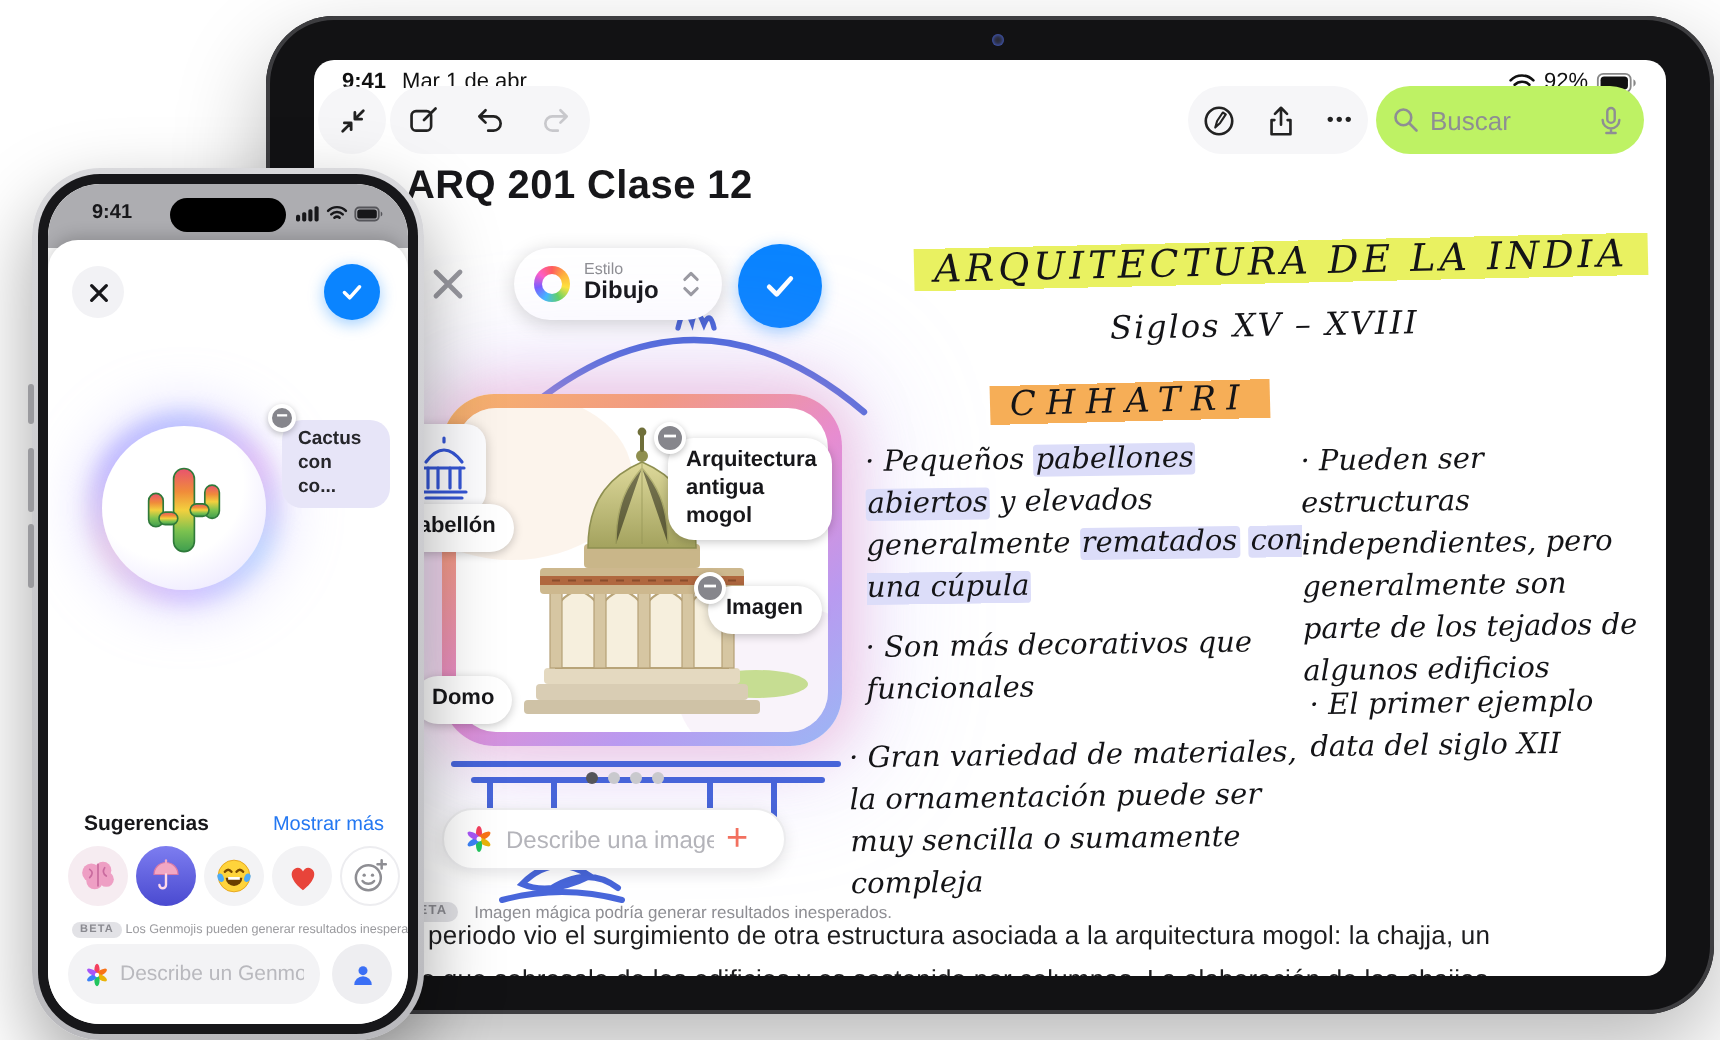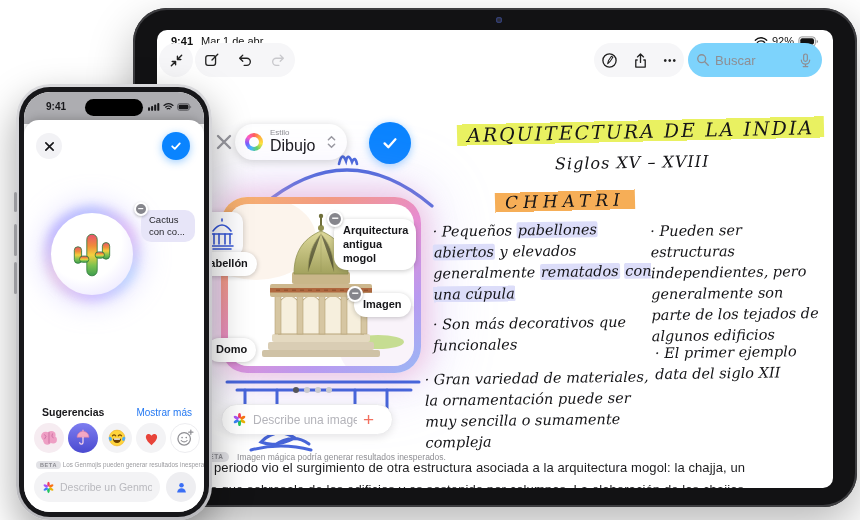--- a/index.html
+++ b/index.html
@@ -11,34 +11,34 @@
   .ipad { left:133px; top:8px; width:724px; height:499px; background:#121214; border-radius:34px;
           box-shadow:0 18px 45px rgba(0,0,0,.28), inset 0 0 0 2px #3d3d40; z-index:1; }
   .ipad-cam { left:363px; top:9px; width:6px; height:6px; border-radius:50%; background:#2a2a35; box-shadow:inset 0 0 2px #4c6ef5; }
   .ipad-screen { left:24px; top:22px; width:676px; height:458px; background:#fff; border-radius:10px; overflow:hidden; }
 
   .st-txt { font-size:11px; color:#111; }
   .tool-pill { background:#f6f6f8; border-radius:18px; display:flex; align-items:center; justify-content:space-around; height:34px; }
   .tool-btn { width:34px; height:34px; border-radius:50%; background:#f6f6f8; display:flex; align-items:center; justify-content:center; }
   .icon { display:block; }
 
-  .search-pill { background:#7dd3fc; border-radius:17px; display:flex; align-items:center; padding:0 8px; height:34px; }
+  .search-pill { background:#bef264; border-radius:17px; display:flex; align-items:center; padding:0 8px; height:34px; }
   .search-pill input { border:0; outline:0; background:transparent; font-size:13px; color:#444; width:84px; font-family:"Liberation Sans",sans-serif; }
   .search-pill input::placeholder { color:#8e8e93; }
 
   .note-title { font-size:20px; font-weight:bold; color:#17171a; letter-spacing:.2px; }
 
   .pill-label { background:#fff; border-radius:13px; box-shadow:0 1px 5px rgba(0,0,0,.22); font-size:11px; font-weight:bold; color:#17171a; padding:5px 9px; line-height:1.25; white-space:nowrap; }
   .minus-badge { width:16px; height:16px; border-radius:50%; background:#86868c; border:2px solid #fff; color:#fff; font-size:12px; line-height:11px; text-align:center; font-weight:bold; box-shadow:0 1px 3px rgba(0,0,0,.25); }
 
   .style-pill { background:#fff; border-radius:18px; box-shadow:0 2px 10px rgba(0,0,0,.18); display:flex; align-items:center; padding:4px 10px; gap:7px; height:36px; }
   .ring { width:18px; height:18px; border-radius:50%; background:conic-gradient(#ff5d5d,#ffb13b,#ffe43b,#61d364,#43b8ff,#7a5cff,#ff5dc8,#ff5d5d); position:relative; }
   .ring::after { content:""; position:absolute; inset:4px; background:#fff; border-radius:50%; }
   .style-lbl { font-size:8px; color:#8e8e93; line-height:1; }
-  .style-val { font-size:16px; font-weight:normal; color:#17171a; line-height:1.1; }
+  .style-val { font-size:12px; font-weight:bold; color:#17171a; line-height:1.1; }
 
   .check-btn { border-radius:50%; background:#0a84ff; display:flex; align-items:center; justify-content:center; box-shadow:0 2px 8px rgba(10,132,255,.4); }
 
   .gen-card { border-radius:26px; padding:7px;
       background:linear-gradient(145deg,#f7b56a,#f29a83,#e78cd0,#b99af0,#9ab7f5);
       box-shadow:0 0 26px 6px rgba(236,160,200,.5), 0 0 60px 14px rgba(180,160,255,.28); }
   .gen-card-inner { width:100%; height:100%; border-radius:20px; background:#fff; overflow:hidden; }
 
   .sketch-thumb { width:42px; height:44px; background:#fdfdff; border-radius:10px; box-shadow:0 1px 6px rgba(0,0,0,.2); display:flex; align-items:center; justify-content:center; }
 
@@ -70,21 +70,21 @@
   .iphone-bezel { position:absolute; inset:3px; border-radius:31px; background:#17171a; }
   .iphone-screen { left:8px; top:8px; width:180px; height:420px; border-radius:26px; background:#fff; overflow:hidden; }
   .side-btn { width:3px; background:#9a9a9e; border-radius:2px; left:-2px; }
 
   .ph-status { left:0; top:0; width:180px; height:32px; background:#adadb1; border-radius:26px 26px 0 0; }
   .island { left:61px; top:7px; width:58px; height:17px; background:#000; border-radius:9px; }
   .ph-time { font-size:10px; font-weight:bold; color:#17171a; }
   .sheet { left:0; top:28px; width:180px; height:392px; background:#fff; border-radius:15px 15px 0 0; box-shadow:0 -2px 8px rgba(0,0,0,.18); }
 
   .circle-btn { border-radius:50%; background:#f2f2f5; display:flex; align-items:center; justify-content:center; }
-  .gen-label { background:#e7e5f8; border-radius:10px; font-size:9.5px; font-weight:normal; color:#26262b; padding:4px 8px; line-height:1.25; }
+  .gen-label { background:#e7e5f8; border-radius:10px; font-size:9.5px; font-weight:bold; color:#26262b; padding:4px 8px; line-height:1.25; }
 
   .glow-wrap { width:112px; height:112px; }
   .glow-ring { position:absolute; inset:8px; border-radius:50%;
       background:conic-gradient(#b9c6ff,#eec2f2,#bfe3ff,#d9c6ff,#f5d2e0,#c3bbff,#b9c6ff);
       filter:blur(5px); opacity:.95; }
   .glow-inner { position:absolute; inset:15px; border-radius:50%;
       background:radial-gradient(circle at 40% 35%, #ffffff 52%, #f2efff 74%, rgba(244,240,255,.25) 100%);
       box-shadow:0 0 26px 12px rgba(186,178,255,.35); display:flex; align-items:center; justify-content:center; }
 
   .sug-title { font-size:10.5px; font-weight:bold; color:#17171a; }
@@ -165,32 +165,33 @@
           <circle cx="6.5" cy="6.5" r="4.5" fill="none" stroke="#8e8e93" stroke-width="1.5"></circle>
           <path d="M10 10 l4 4" stroke="#8e8e93" stroke-width="1.5" stroke-linecap="round"></path>
         </svg>
       <input readonly="" placeholder="Buscar" style="">
       <svg class="icon" width="13" height="15" viewBox="0 0 14 16">
           <rect x="5" y="1" width="4" height="8" rx="2" fill="none" stroke="#8e8e93" stroke-width="1.3"></rect>
           <path d="M2.5 7.5 a4.5 4.5 0 0 0 9 0 M7 12 v2.5 M4.5 14.5 h5" fill="none" stroke="#8e8e93" stroke-width="1.3" stroke-linecap="round"></path>
         </svg>
     </div>
 
+    <div class="abs note-title" style="left:46px;top:52px;">ARQ 201 Clase 12</div>
 
     <svg class="abs" style="left:100px;top:118px;" width="180" height="62" viewBox="0 0 180 62">
       <path d="M5 58 Q90 -14 175 58" fill="none" stroke="#3556d6" stroke-width="3.2" stroke-linecap="round" opacity=".9"></path>
       <path d="M82 16 q3 -13 7 -3 q2 -9 6 1 q3 -7 5 2" fill="none" stroke="#3556d6" stroke-width="2.6" stroke-linecap="round" opacity=".9"></path>
     </svg>
 
     <span class="abs" style="left:56px;top:101px;">
       <svg class="icon" width="22" height="22" viewBox="0 0 22 22">
           <path d="M5 5 L17 17 M17 5 L5 17" stroke="#9a9aa0" stroke-width="2.4" stroke-linecap="round"></path>
         </svg>
     </span>
-    <div class="abs style-pill" style="left:78px;top:94px;">
+    <div class="abs style-pill" style="left:100px;top:94px;">
       <span class="ring"></span>
       <span>
         <div class="style-lbl">Estilo</div>
         <div class="style-val">Dibujo</div>
       </span>
       <svg class="icon" width="11" height="16" viewBox="0 0 12 18" style="margin-left:4px;">
           <path d="M2.5 6.5 6 3 l3.5 3.5 M2.5 11.5 6 15 l3.5-3.5" fill="none" stroke="#9a9aa0" stroke-width="1.7" stroke-linecap="round" stroke-linejoin="round"></path>
         </svg>
     </div>
     <div class="abs check-btn" style="left:212px;top:92px;width:42px;height:42px;">

